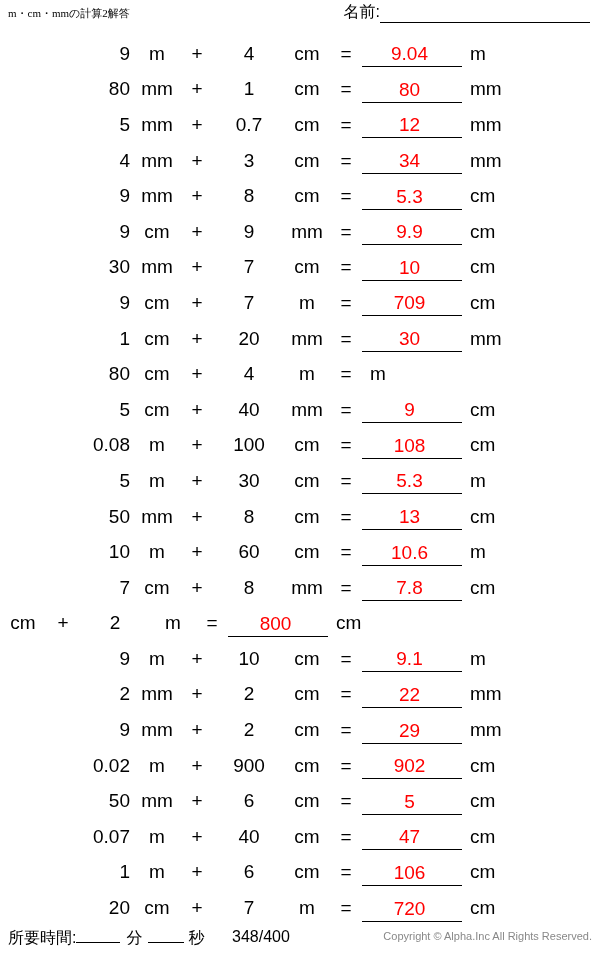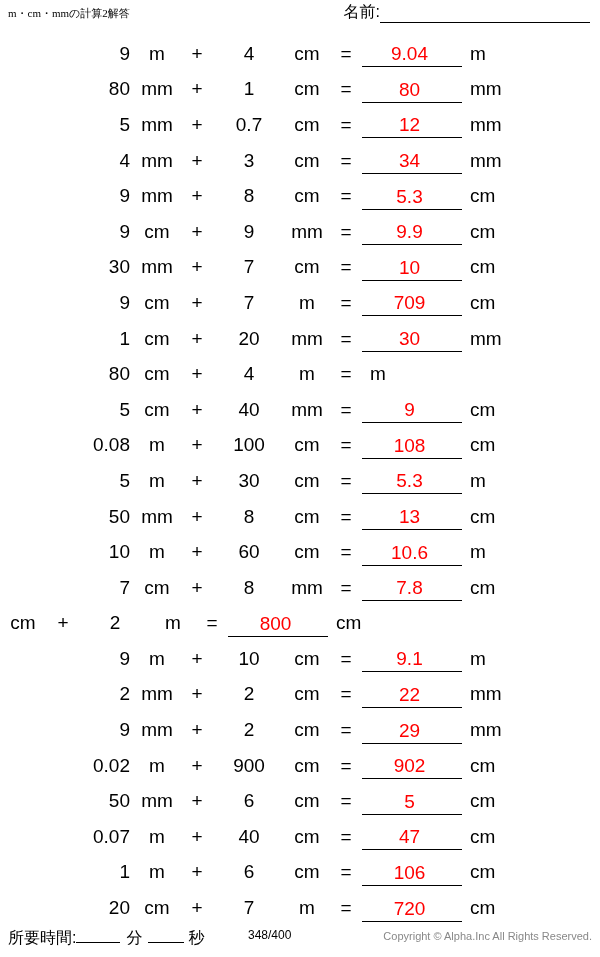--- a/index.html
+++ b/index.html
@@ -132,23 +132,23 @@
   .time-min { padding: 0 6px; }
   .time-fill2 {
     display: inline-block;
     width: 36px;
     border-bottom: 1.5px solid #000;
     height: 17px;
   }
   .time-sec { padding-left: 4px; }
   .page-code {
     position: absolute;
-    left: 248px;
+    left: 232px;
     top: 3px;
-    font-size: 12px;
+    font-size: 16px;
     color: #000;
   }
   .copyright {
     position: absolute;
     right: 8px;
     top: 5px;
     font-size: 11px;
     color: #888888;
     white-space: nowrap;
     text-align: right;

